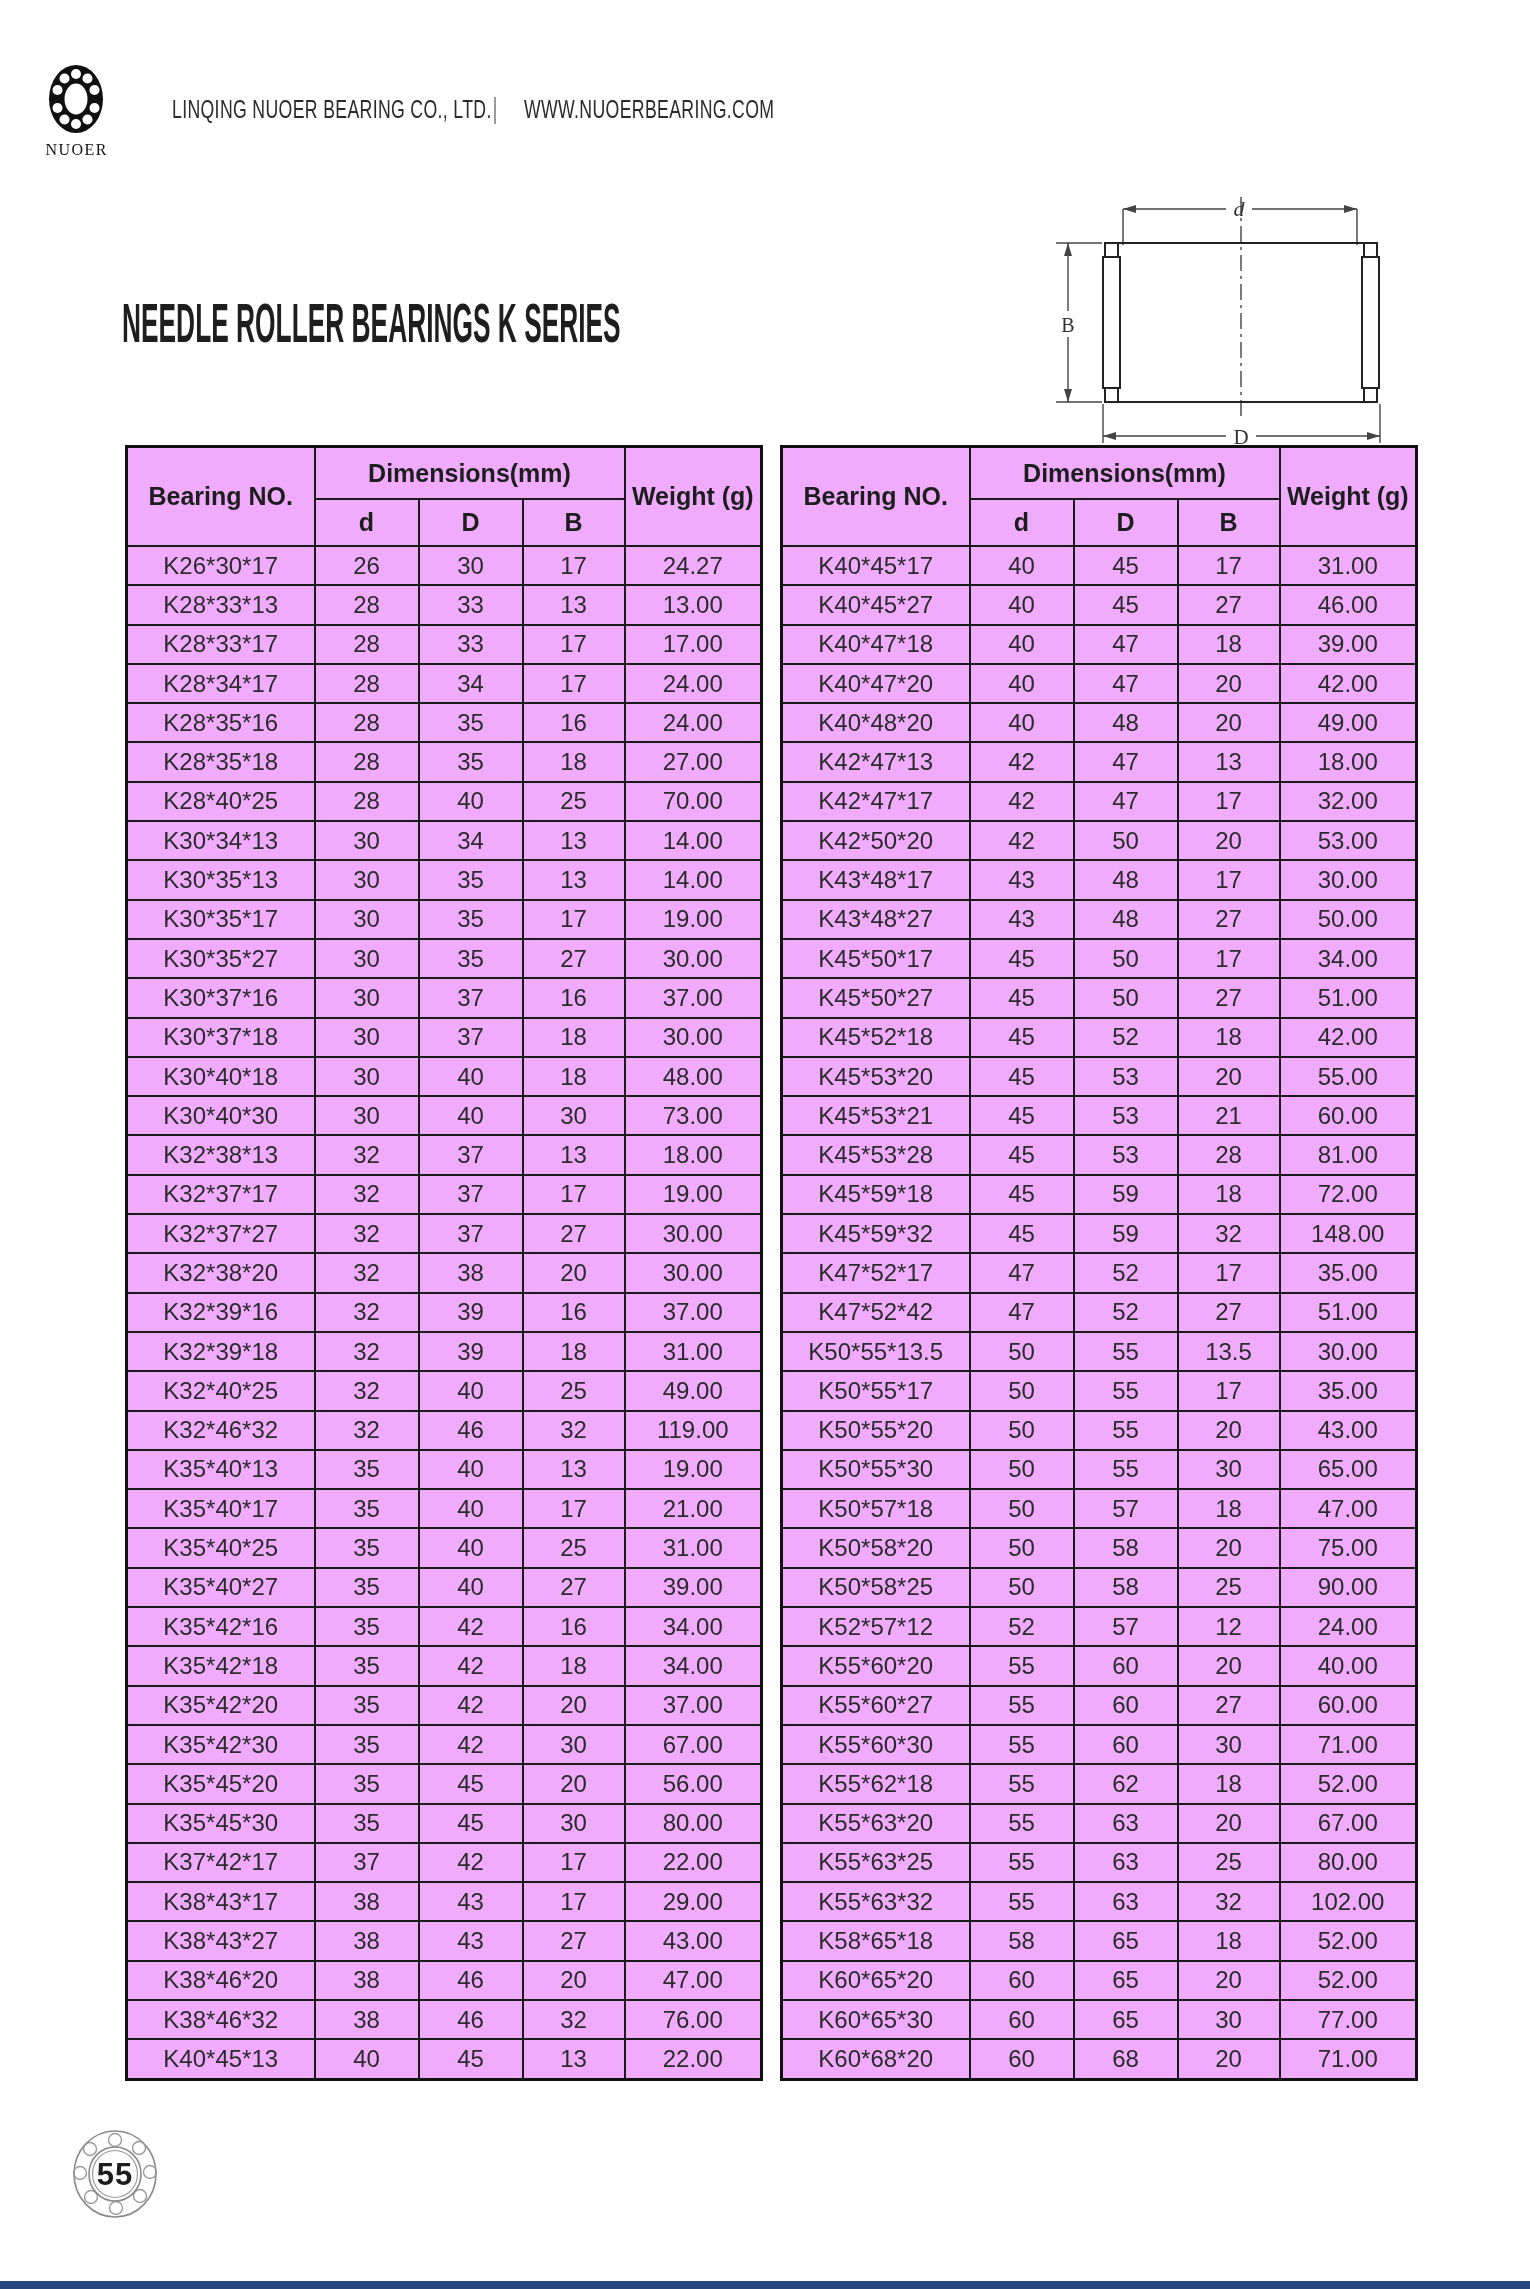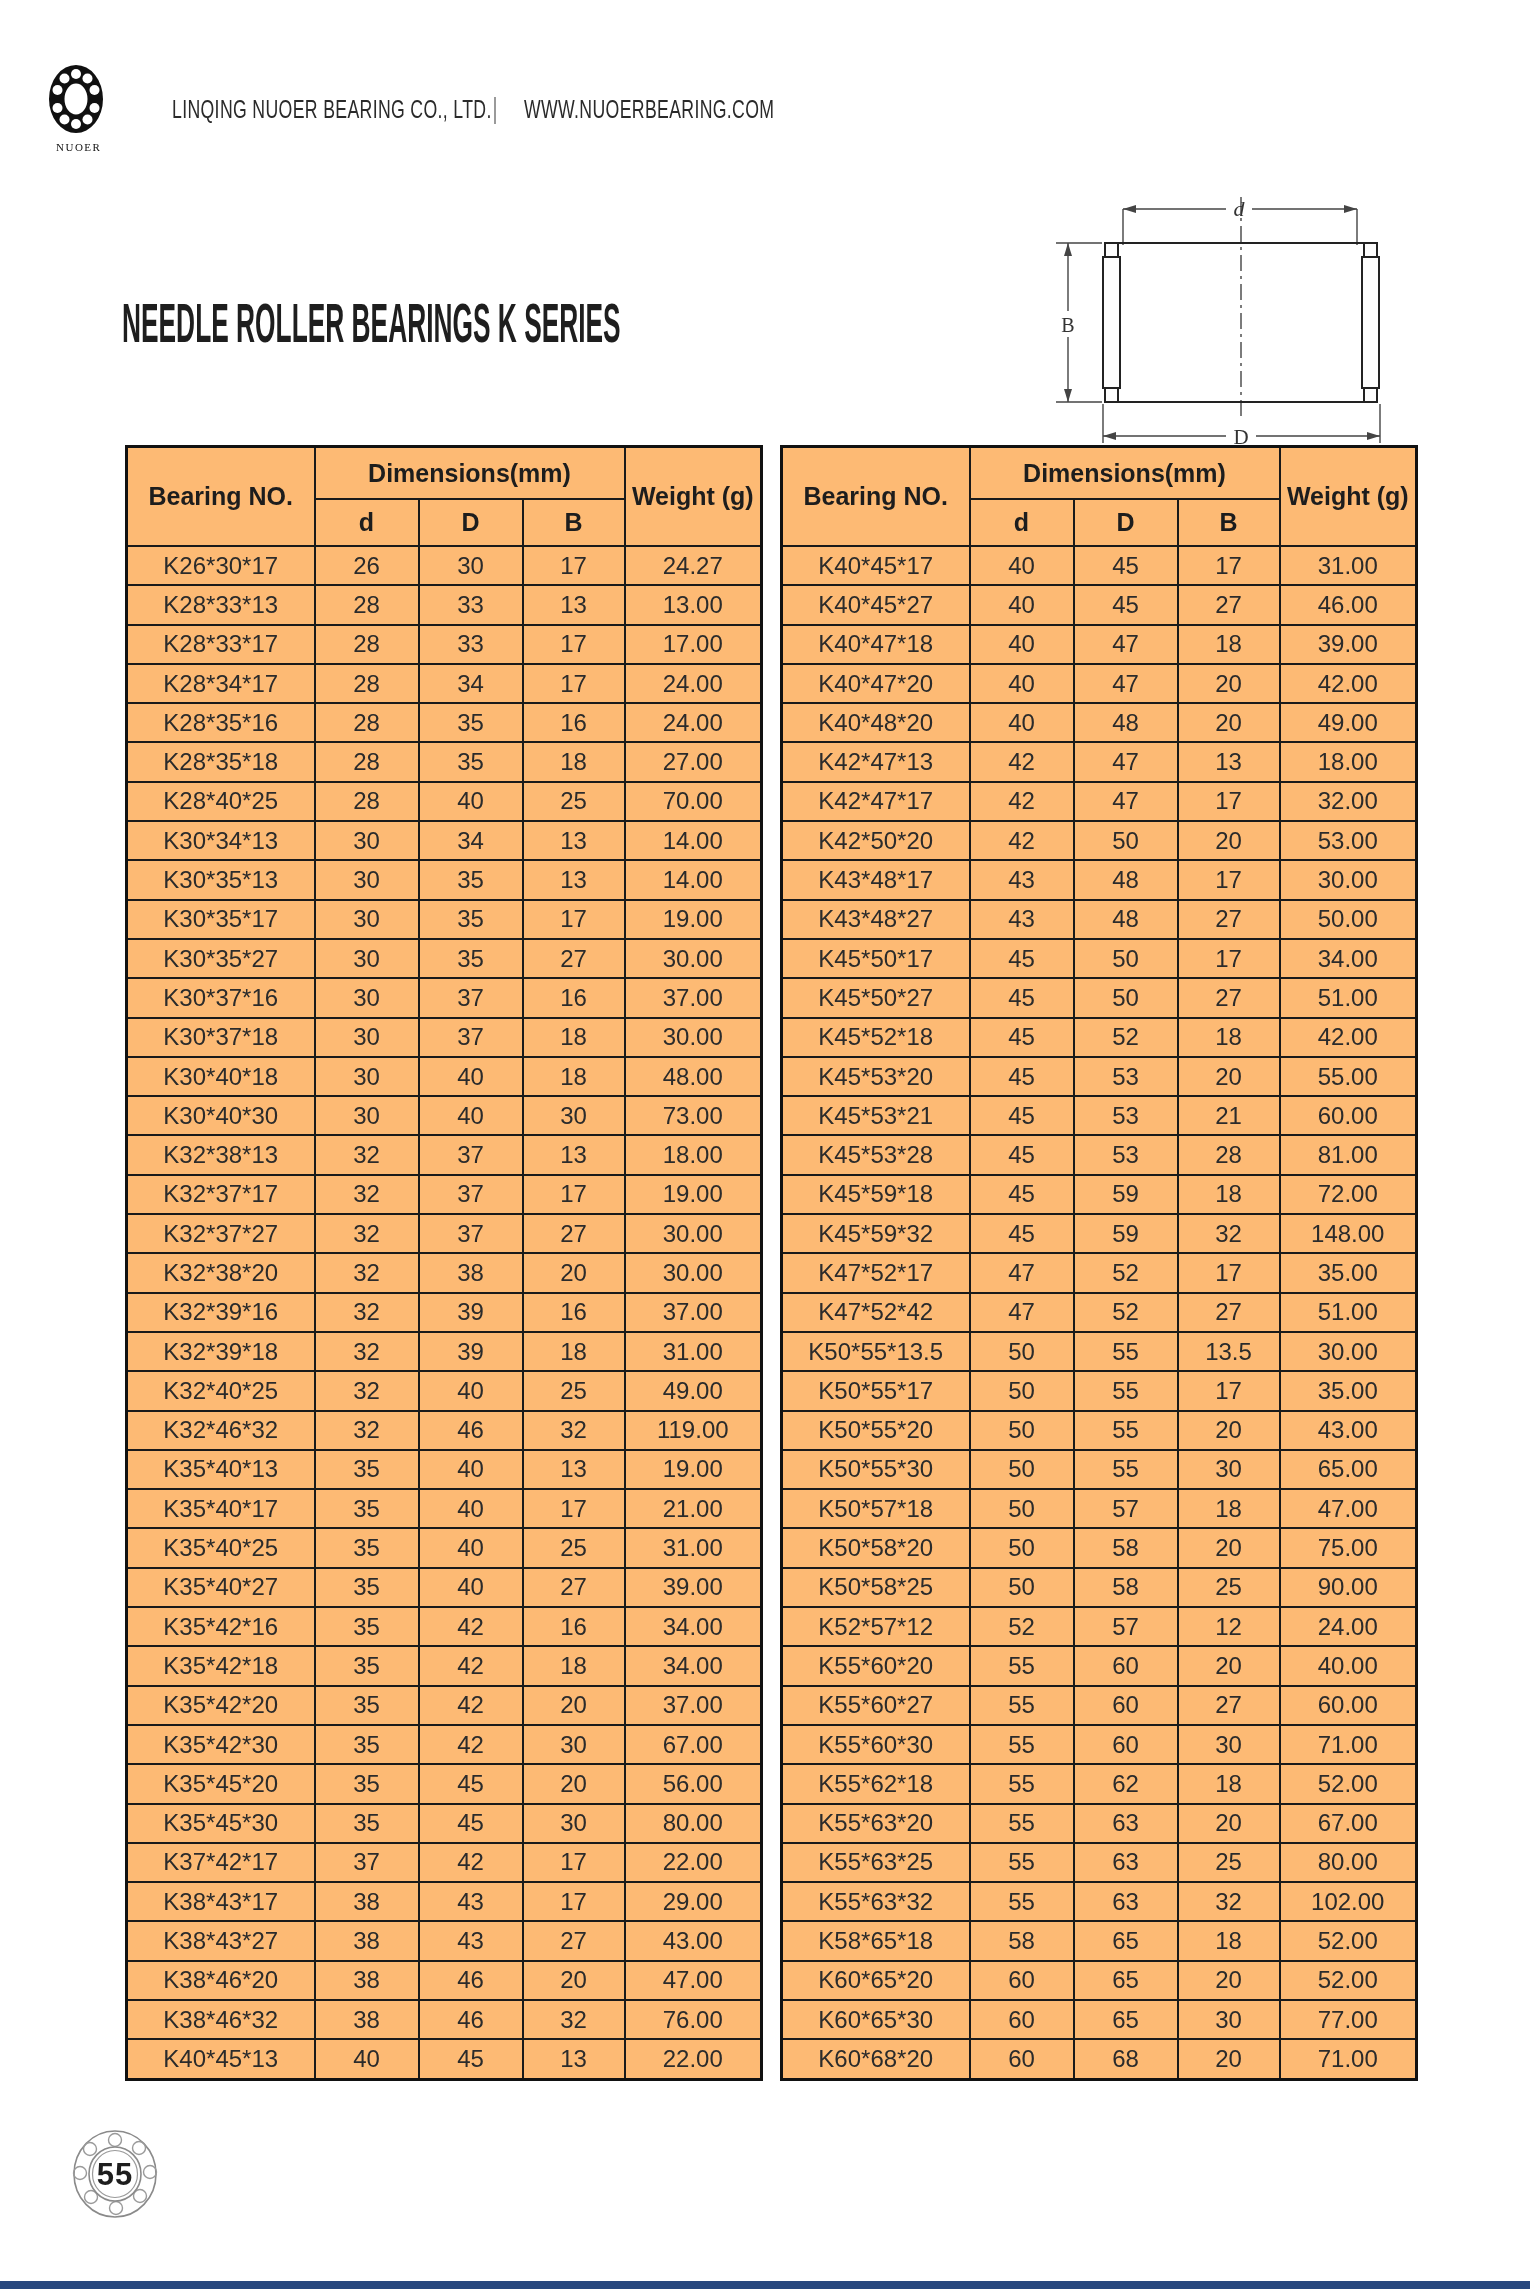--- a/index.html
+++ b/index.html
@@ -4,22 +4,22 @@
 <style>
   html,body{margin:0;padding:0;}
   body{
     width:1530px;height:2289px;position:relative;background:#ffffff;
     font-family:"Liberation Sans",sans-serif;color:#262626;overflow:hidden;
   }
   .abs{position:absolute;}
 
   
   .logo-wordmark{
-    left:56px;top:141px;width:78px;text-align:left;
-    font-family:"Liberation Serif",serif;font-size:11px;letter-spacing:1.5px;color:#111;
+    left:30px;top:141px;width:78px;text-align:right;
+    font-family:"Liberation Serif",serif;font-size:16px;letter-spacing:1.5px;color:#111;
   }
   .company-name{
     left:172px;top:94px;font-size:26px;font-weight:500;color:#2a2a2a;
     transform:scaleX(0.68);transform-origin:left top;white-space:nowrap;letter-spacing:0.5px;
   }
   .header-divider{
     left:494px;top:97px;width:2px;height:27px;background:#9a9a9a;
   }
   .website{
     left:524px;top:94px;font-size:26px;font-weight:500;color:#2a2a2a;
@@ -28,21 +28,21 @@
 
   
   .page-title{
     left:122px;top:294px;font-size:56px;line-height:58px;font-weight:bold;color:#1e1e1e;
     transform:scaleX(0.47);transform-origin:left top;white-space:nowrap;letter-spacing:0px;
   }
 
   
   table.spec{
     border-collapse:collapse;table-layout:fixed;width:635px;
-    font-size:24px;color:#2b2b2b;background:#fdba74;
+    font-size:24px;color:#2b2b2b;background:#f0abfc;
   }
   table.spec th,table.spec td{
     border:2px solid #1a1a1a;text-align:center;vertical-align:middle;
     padding:0;overflow:hidden;white-space:nowrap;
   }
   table.spec{border:3px solid #111;}
   table.spec thead th{font-weight:bold;font-size:25px;color:#1d1d1d;}
   table.spec thead tr.h1 th{height:50px;}
   table.spec thead tr.h2 th{height:45px;}
   table.spec tbody td{height:37.3px;font-weight:400;}

